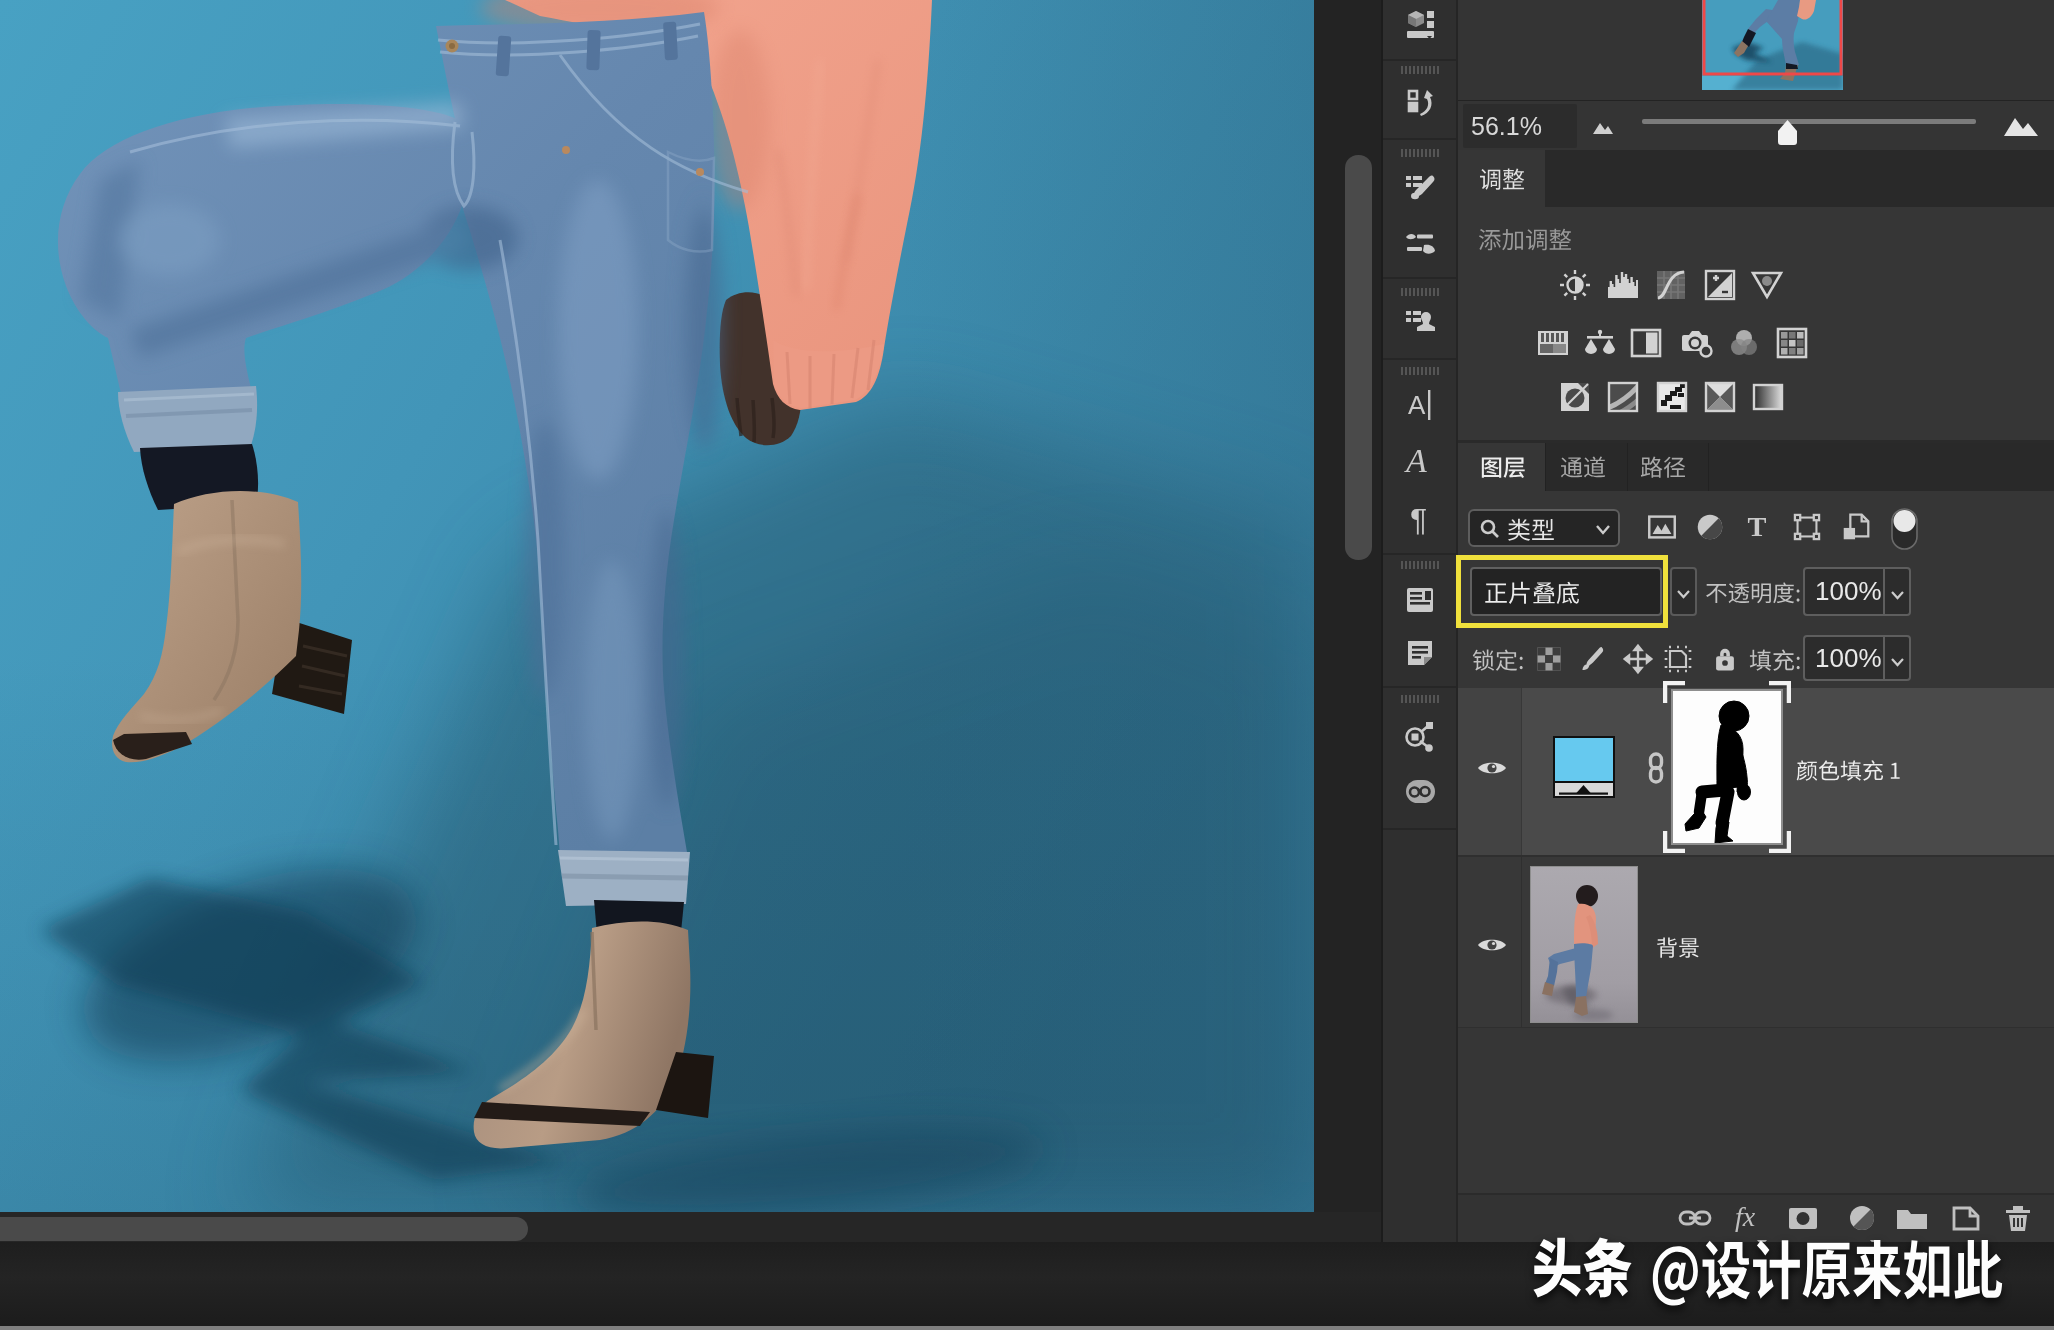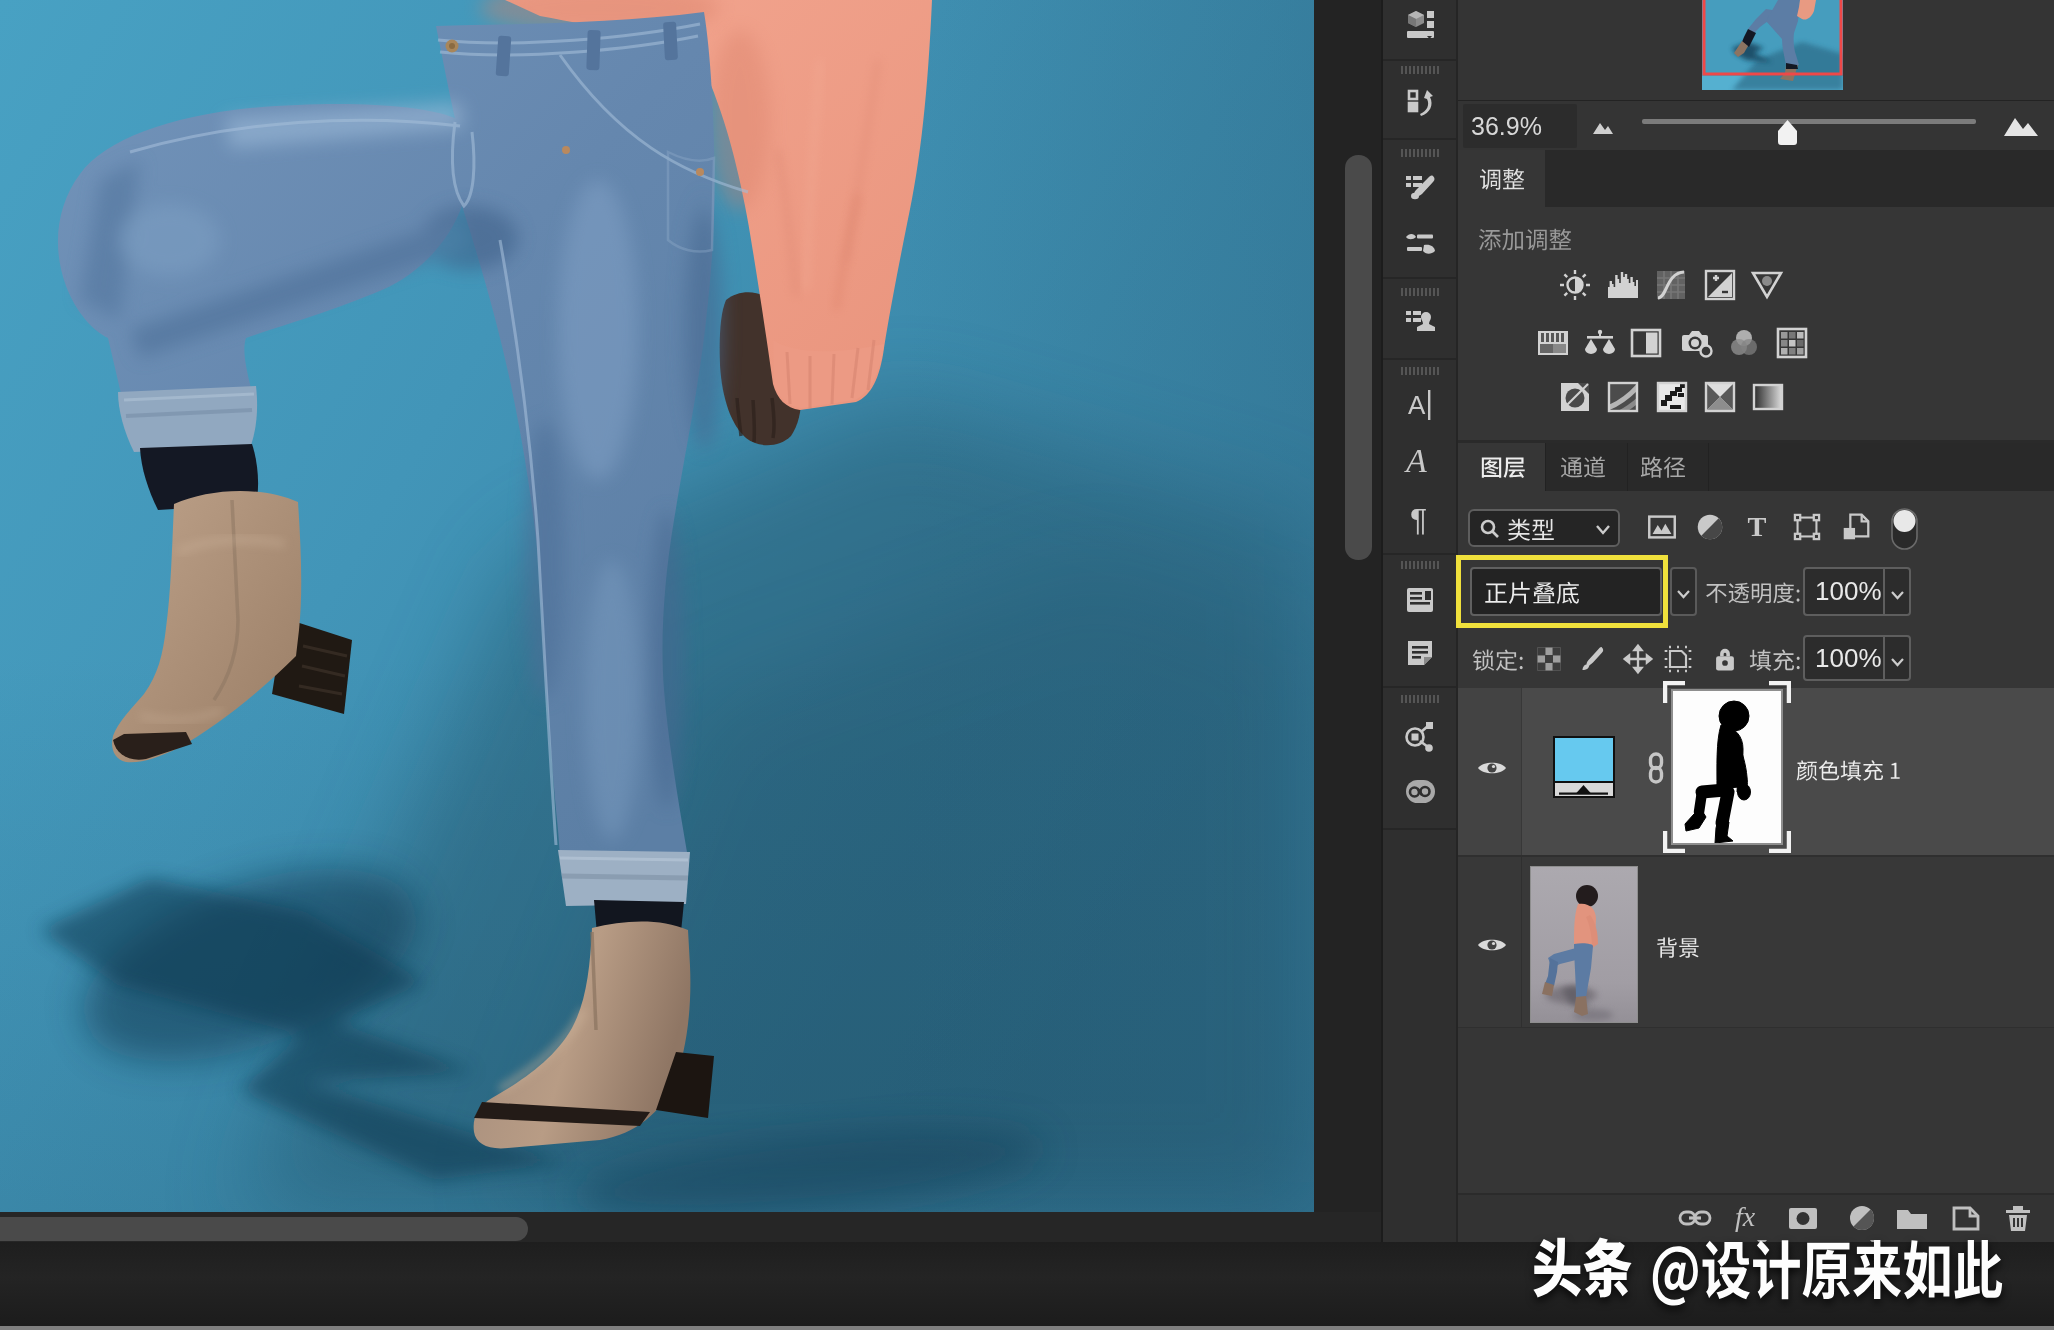--- a/index.html
+++ b/index.html
@@ -323,21 +323,21 @@
 <path d="M44,20 L40,28 L38,33 L45,38 L50,28 L52,24 Z" fill="#141824"></path>
 <path d="M38,32 L44,37 L40,44 L34,48 L30,44 L34,38 Z" fill="#8c7361"></path>
 <path d="M82,56 L81,64 L76,70 L89,72 L92,62 L94,56 Z" fill="#8c7361"></path>
 <path d="M82,60 L94,60 L93,56 L82,54 Z" fill="#141824"></path>
 <path d="M96,-9 L112,-9 L110,2 C107,9 102,12 98,10 L93,7 L95,-2 Z" fill="#e89a82"></path>
 </g>
 <rect x="2" y="-8" width="137" height="82" fill="none" stroke="#ef4848" stroke-width="3"></rect>
 </svg></div>
 <div class="abs" style="left:1458px;top:100px;width:596px;height:1px;background:#232323"></div>
 <div class="abs" style="left:1463px;top:104px;width:114px;height:44px;background:#2c2c2c;border-radius:2px"></div>
-<div class="abs" style="left:1471px;top:104px;height:44px;display:flex;align-items:center;color:#d8d8d8;font-size:25px">36.9%</div>
+<div class="abs" style="left:1471px;top:104px;height:44px;display:flex;align-items:center;color:#d8d8d8;font-size:25px">56.1%</div>
 <div class="abs" style="left:1591px;top:118px"><svg width="24" height="18" viewBox="0 0 24 18">
       <path d="M2,16 L9,5 L14,12 L17,8 L22,16 Z" fill="#cfcfcf"></path>
     </svg></div>
 <div class="abs" style="left:1642px;top:119px;width:334px;height:5px;background:#7b7b7b;border-radius:2px"></div>
 <div class="abs" style="left:1776px;top:119px"><svg width="23" height="27" viewBox="0 0 23 27">
       <path d="M11.5,1 L21,12 L21,23 a3,3 0 0 1 -3,3 L5,26 a3,3 0 0 1 -3,-3 L2,12 Z" fill="#f2f2f2"></path>
     </svg></div>
 <div class="abs" style="left:2002px;top:114px"><svg width="38" height="24" viewBox="0 0 38 24">
       <path d="M2,22 L13,4 L21,15 L26,9 L36,22 Z" fill="#e4e4e4"></path>
     </svg></div>

